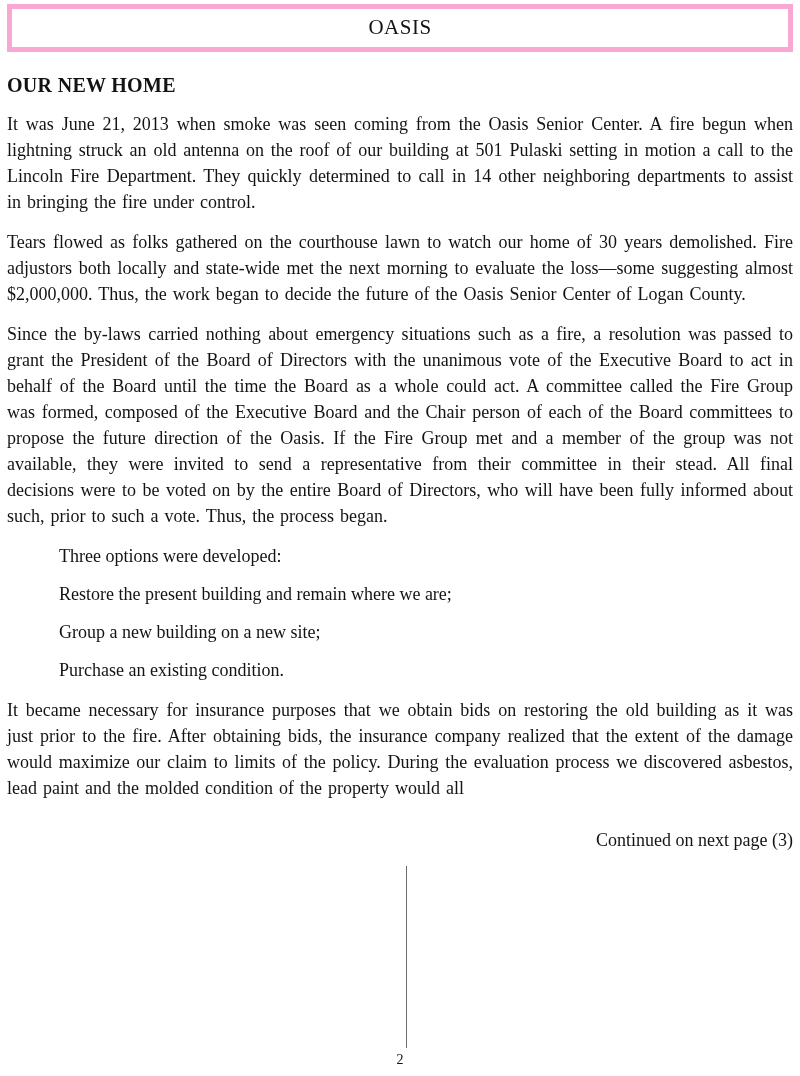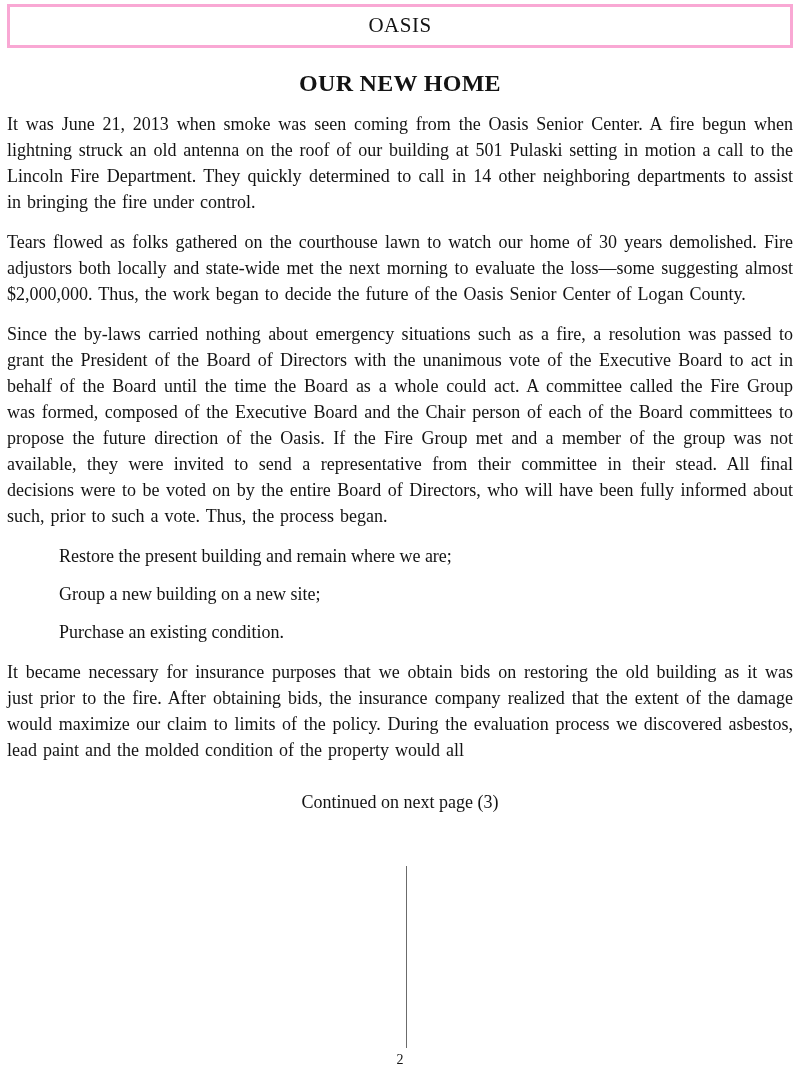--- a/index.html
+++ b/index.html
@@ -12,51 +12,50 @@
     width: 800px;
     height: 1076px;
     box-sizing: border-box;
     background: #ffffff;
     color: #131313;
     font-family: "Liberation Serif", serif;
     padding: 4px 7px 0 7px;
     overflow: hidden;
   }
   .masthead {
-    border: 3px solid #f9a8d4;
+    border: 5px solid #f9a8d4;
     text-align: center;
     font-size: 21px;
     letter-spacing: 0.5px;
     padding: 6px 0 7px 0;
   }
   .article-heading {
-    text-align: center;
     font-weight: bold;
-    font-size: 24px;
+    font-size: 20px;
     letter-spacing: 0.3px;
     margin: 22px 0 8px 0;
   }
   .body-paragraph {
     font-size: 18px;
     line-height: 26px;
     text-align: justify;
     margin: 14px 0;
     word-spacing: 1.5px;
   }
   .indent-line {
     font-size: 18px;
     line-height: 26px;
     text-align: left;
     margin: 12px 0;
     padding-left: 52px;
   }
   .continued-note {
     font-size: 18px;
     line-height: 26px;
-    text-align: center;
+    text-align: right;
     margin: 26px 0 0 0;
   }
   .column-divider {
     position: absolute;
     left: 406px;
     top: 866px;
     width: 1px;
     height: 182px;
     background: #6b6b6b;
   }
@@ -79,20 +78,21 @@
   </div>
 
   <div class="article-heading">OUR NEW HOME</div>
 
   <p class="body-paragraph">It was June 21, 2013 when smoke was seen coming from the Oasis Senior Center.  A fire begun when lightning struck an old antenna on the roof of our building at 501 Pulaski setting in motion a call to the Lincoln Fire Department.  They quickly determined to call in 14 other neighboring departments to assist in bringing the fire under control.</p>
 
   <p class="body-paragraph">Tears flowed as folks gathered on the courthouse lawn to watch our home of  30 years demolished.  Fire adjustors both locally and state-wide met the next morning to evaluate the loss—some suggesting almost $2,000,000.  Thus, the work began to decide the future of the Oasis Senior Center of Logan County.</p>
 
   <p class="body-paragraph">Since the by-laws carried nothing about emergency situations such as a fire, a resolution was passed to grant the President of the Board of Directors with the unanimous vote of the Executive Board to act in behalf of the Board until the time the Board as a whole could act.   A committee called the Fire Group was formed, composed of the Executive Board and the Chair person of each of the Board committees to propose the future direction of the Oasis. If the Fire Group met and a member of the group was not available, they were invited to send a representative from their committee in their stead.  All final decisions were to be voted on by the entire Board of Directors, who will have been fully informed about such, prior to such a vote. Thus, the process began.</p>
 
+  <p class="indent-line">Three options were developed:</p>
 
   <p class="indent-line">Restore the present building and remain where we are;</p>
 
   <p class="indent-line">Group a new building on a new site;</p>
 
   <p class="indent-line">Purchase an existing condition.</p>
 
   <p class="body-paragraph">It became necessary for insurance purposes that we obtain bids on restoring the old building as it was just prior to the fire.  After obtaining bids, the insurance company realized that the extent of the damage would maximize our claim to limits of the policy. During the evaluation process we discovered asbestos, lead paint and the molded condition of the property would all</p>
 
   <p class="continued-note">Continued on next page (3)</p>

